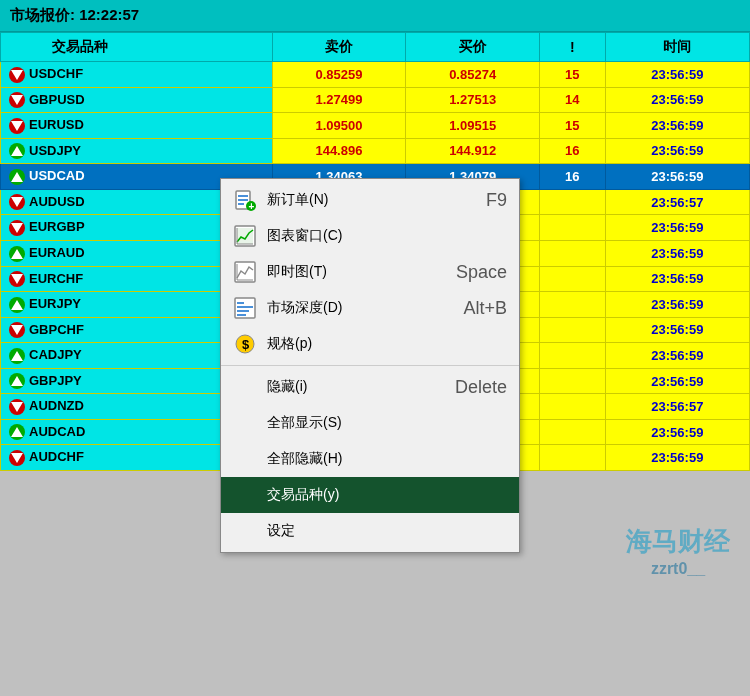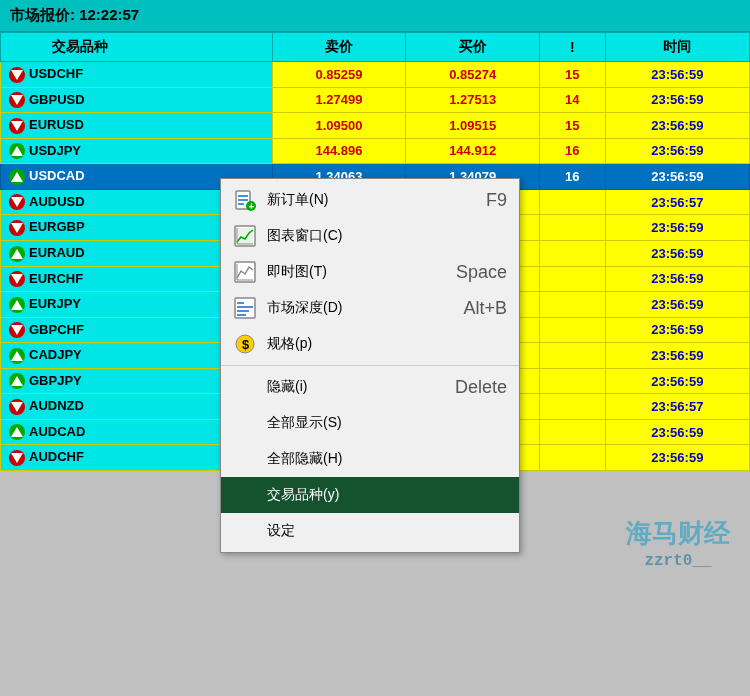--- a/index.html
+++ b/index.html
@@ -145,39 +145,38 @@
     }
 
     .context-menu-separator {
       height: 1px;
       background: #ccc;
       margin: 3px 0;
     }
 
     .watermark {
       position: absolute;
-      bottom: 20px;
+      bottom: 12px;
       right: 20px;
       font-size: 28px;
       font-weight: bold;
       color: rgba(0,150,200,0.5);
       pointer-events: none;
       z-index: 5;
       line-height: 1.3;
       text-align: center;
     }
 
     .watermark .zh {
       font-size: 26px;
     }
 
     .watermark .en {
       font-size: 16px;
       color: rgba(0,100,150,0.5);
-      font-family: Liberation Mono, monospace;
     }
 
     .container {
       position: relative;
       width: 750px;
       height: 592px;
       overflow: hidden;
     }
   </style>
 </head>

